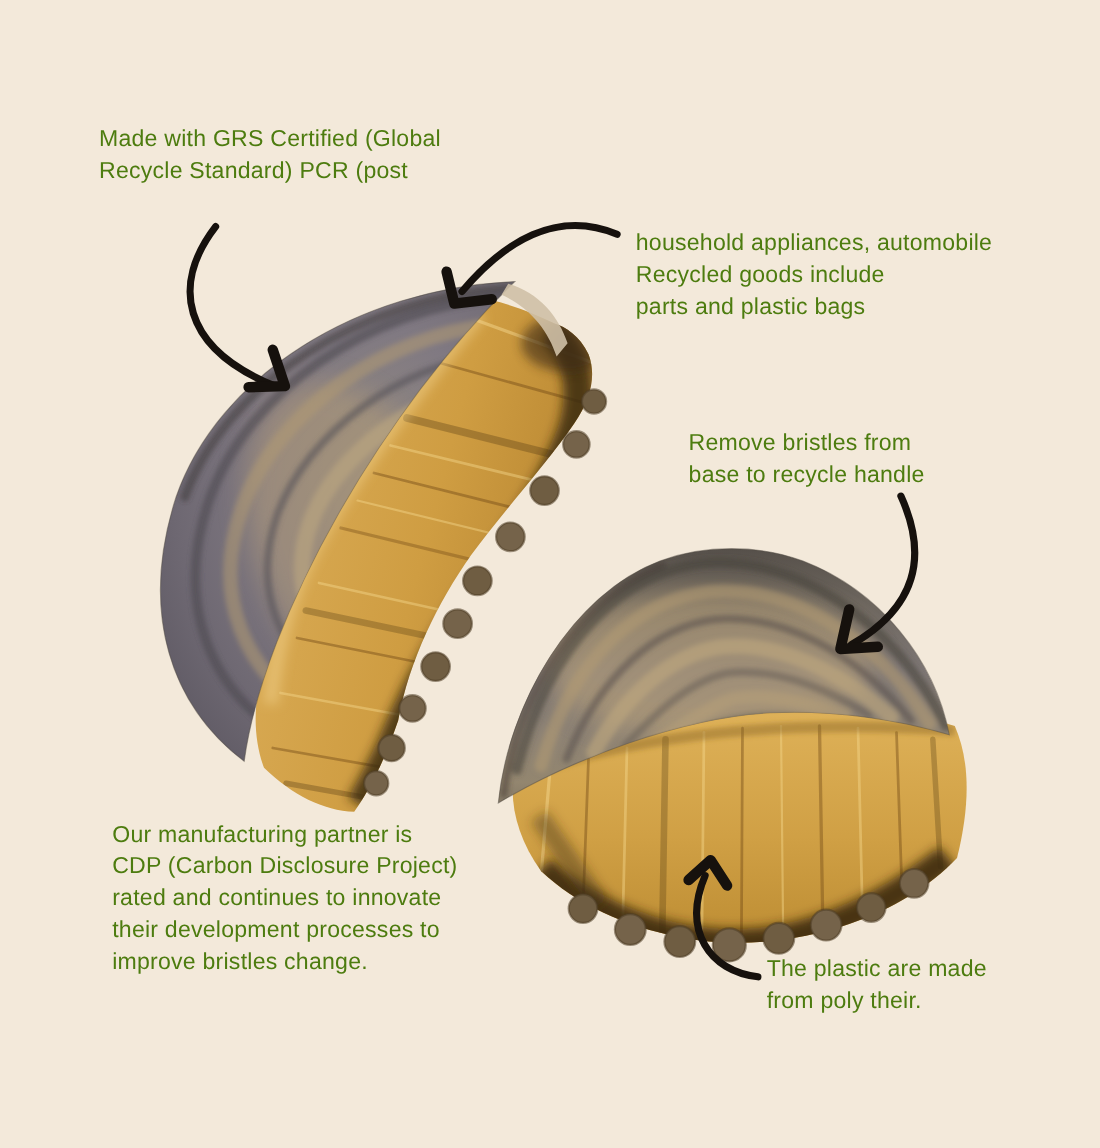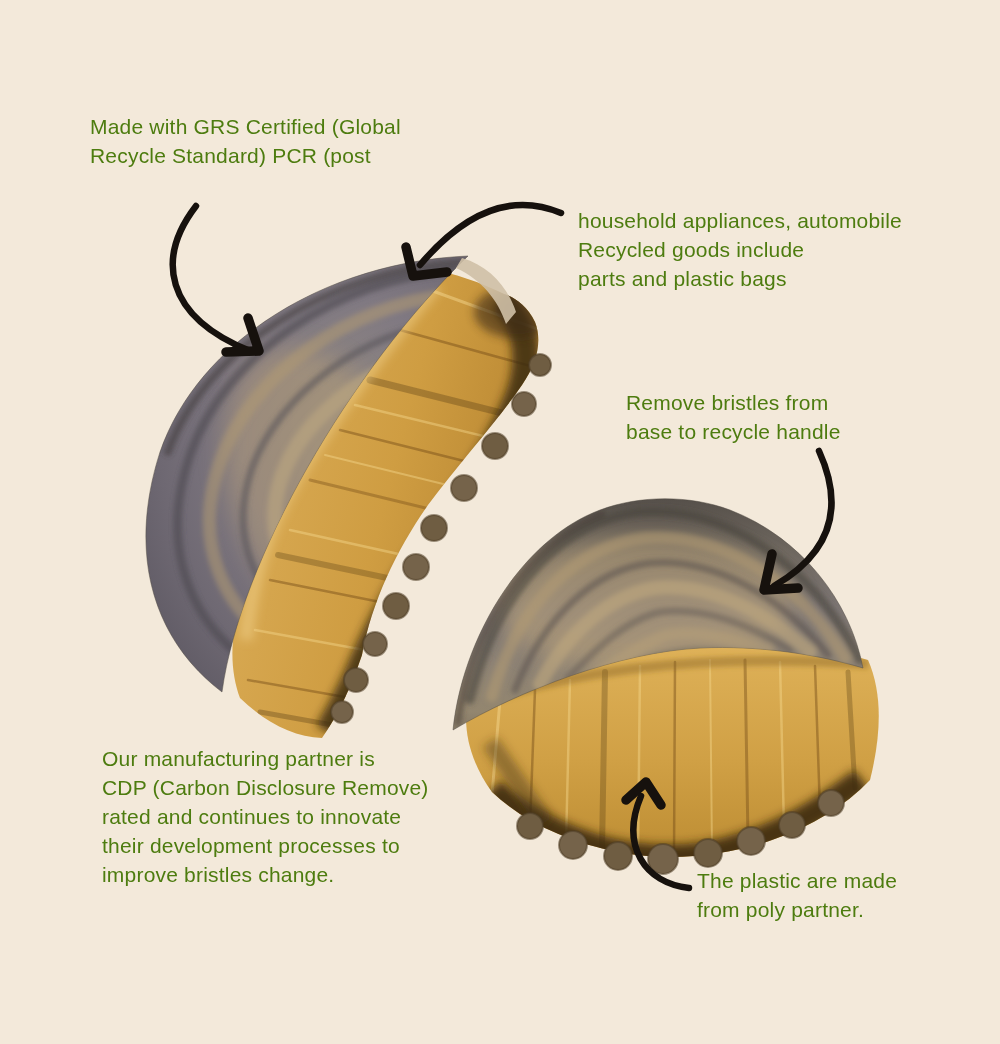--- a/index.html
+++ b/index.html
@@ -238,24 +238,24 @@
     <div>parts and plastic bags</div>
   </div>
 
   <div class="note" id="note-remove-bristles">
     <div>Remove bristles from</div>
     <div>base to recycle handle</div>
   </div>
 
   <div class="note" id="note-manufacturing">
     <div>Our manufacturing partner is</div>
-    <div>CDP (Carbon Disclosure Remove)</div>
+    <div>CDP (Carbon Disclosure Project)</div>
     <div>rated and continues to innovate</div>
     <div>their development processes to</div>
     <div>improve bristles change.</div>
   </div>
 
   <div class="note" id="note-poly-fibers">
     <div>The plastic are made</div>
-    <div>from poly partner.</div>
+    <div>from poly their.</div>
   </div>
 
 </div>
 
 </body></html>

